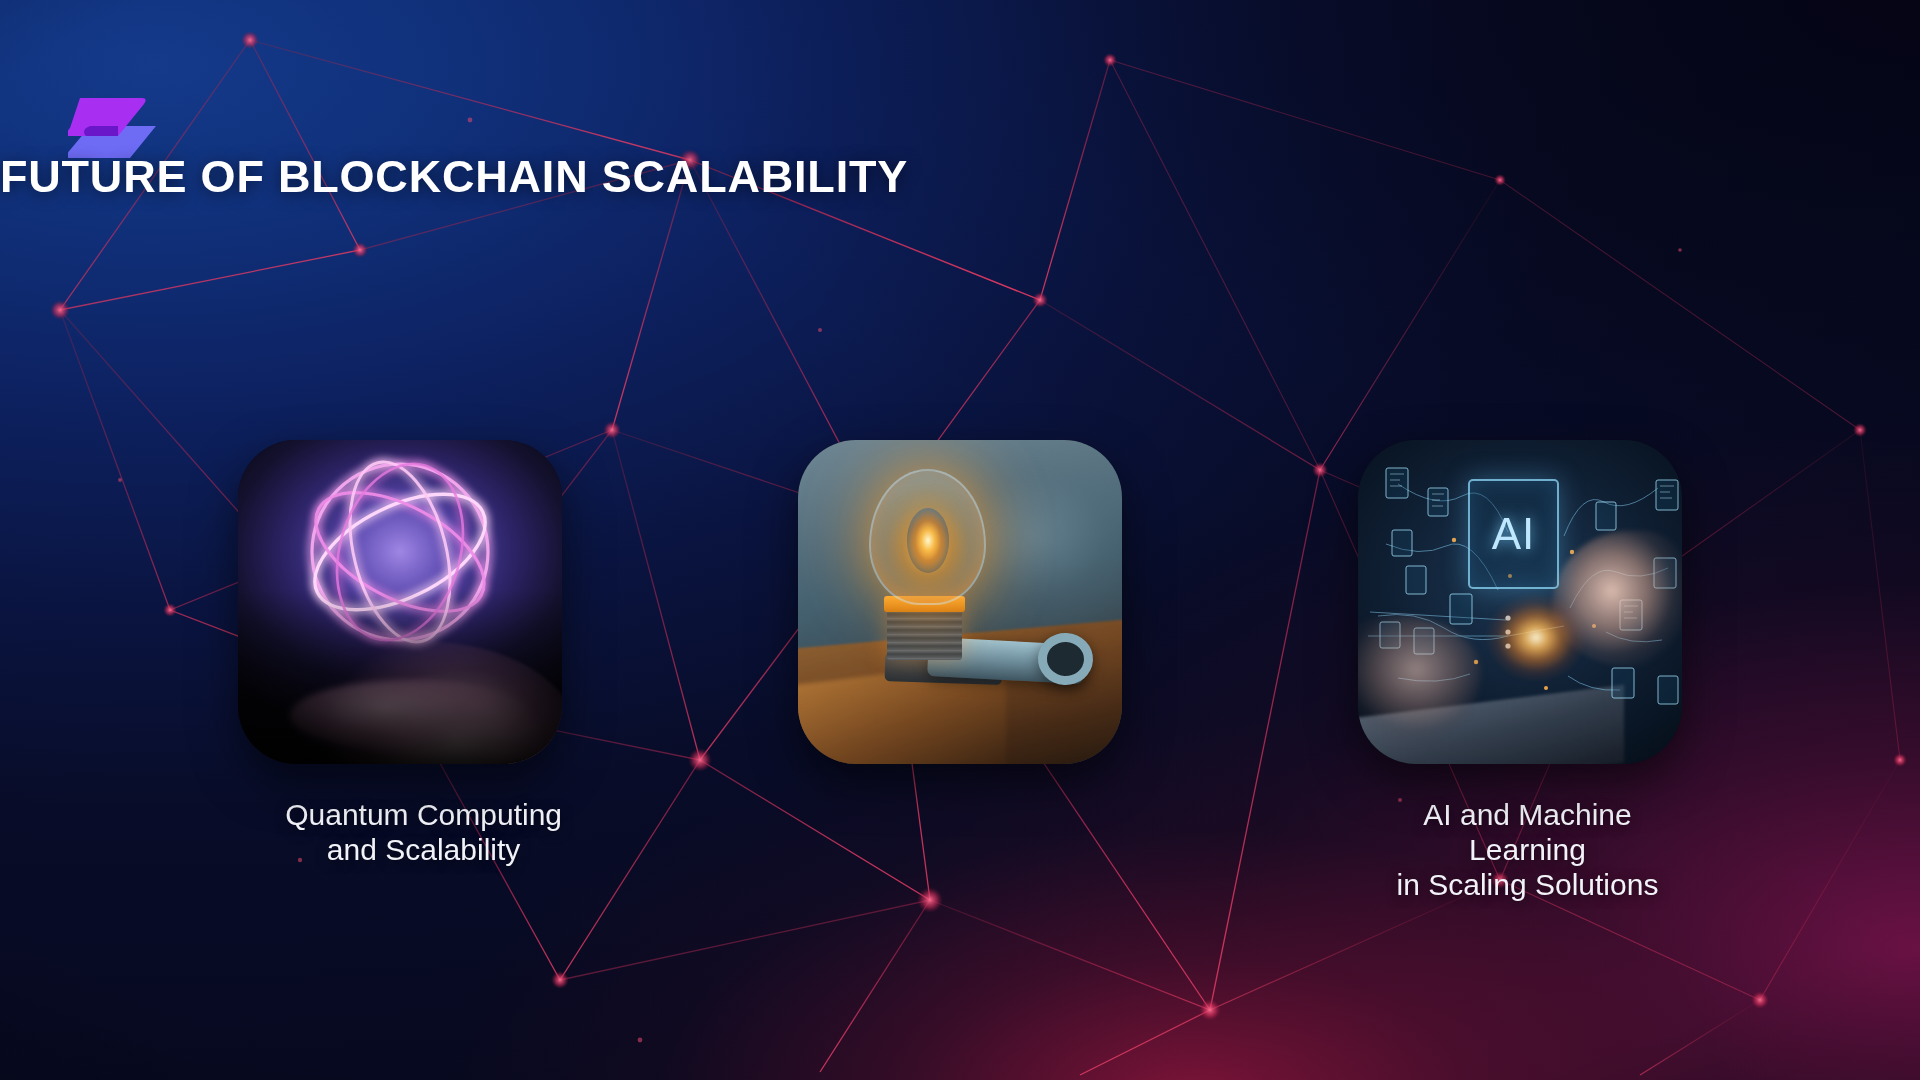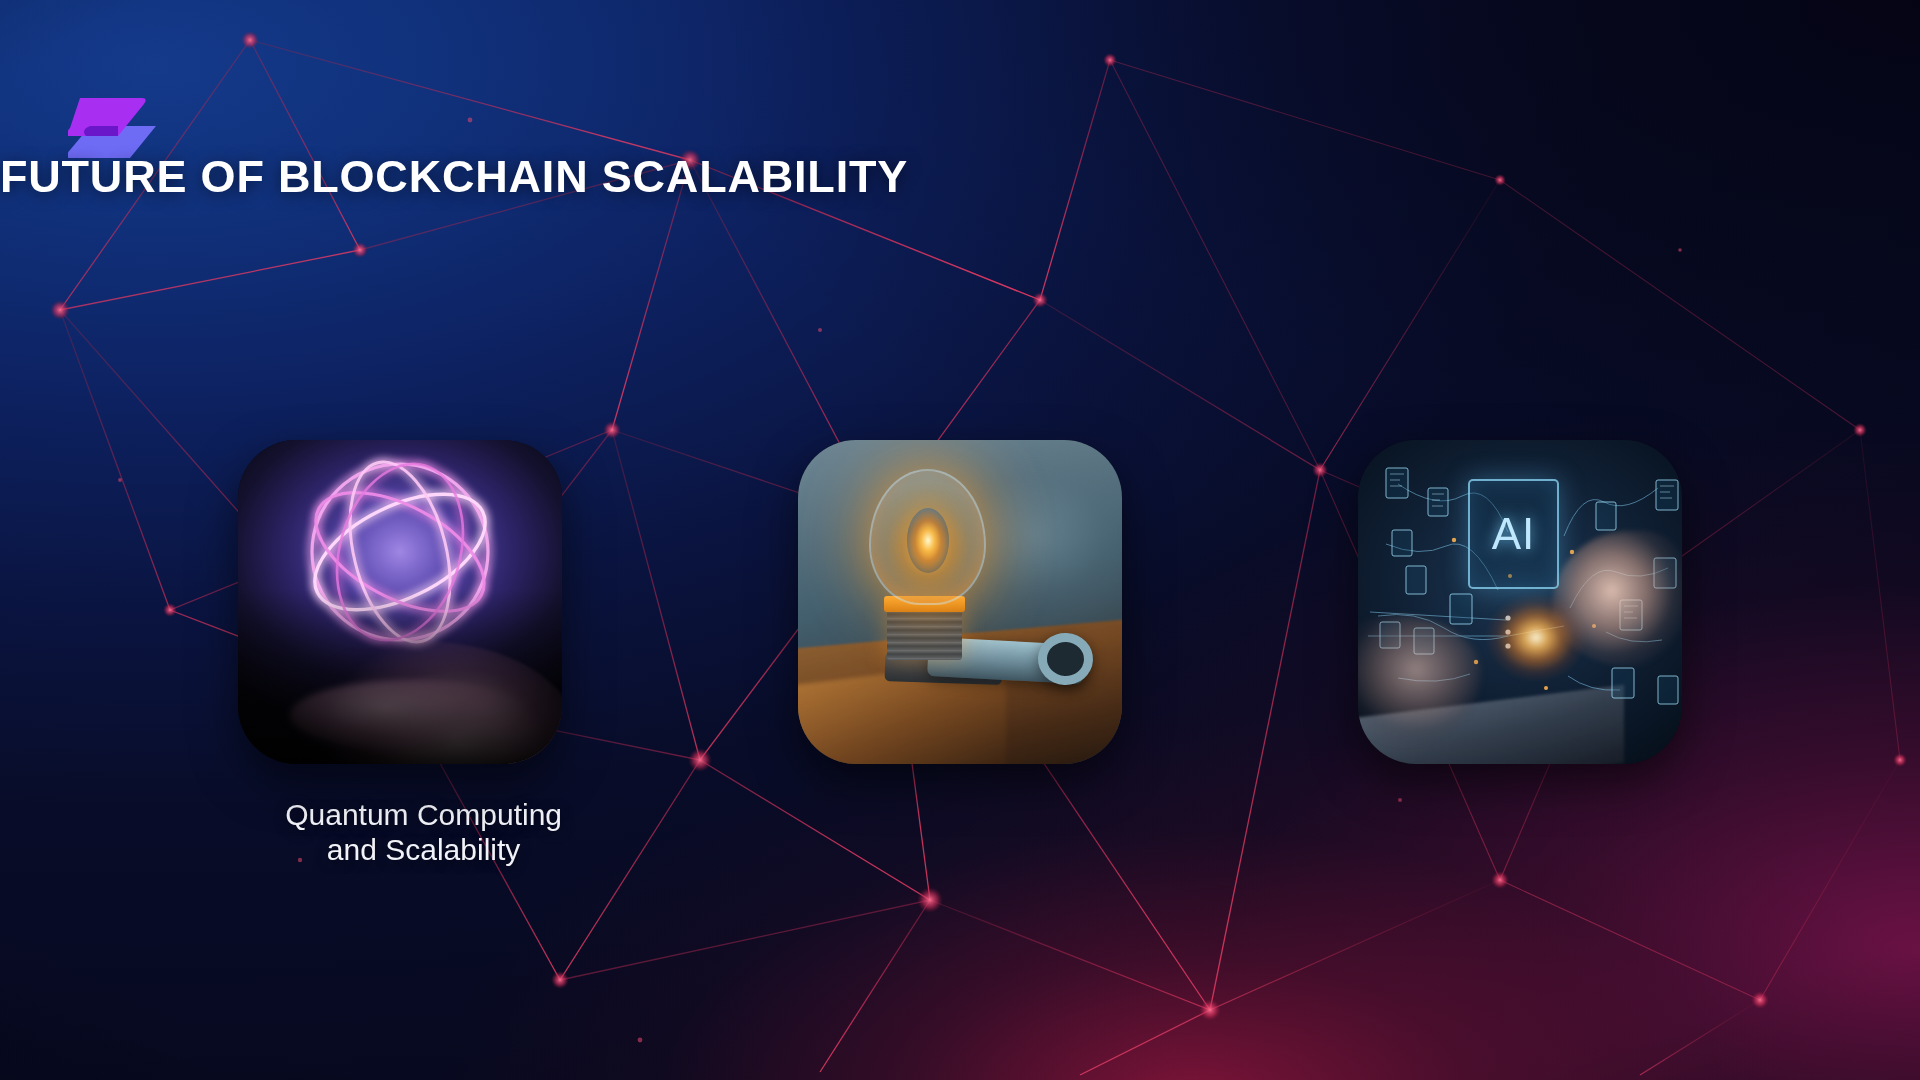--- a/index.html
+++ b/index.html
@@ -495,16 +495,18 @@
               </g>
             </svg>
           </div>
           <div class="a-hand-l"></div>
           <div class="a-hand-r"></div>
           <div class="a-chip"></div>
           <div class="a-chip-label">AI</div>
           <div class="a-glow"></div>
         </div>
       </div>
+      <div class="caption">AI and Machine Learning
+in Scaling Solutions</div>
     </div>
 
   </div>
 </div>
 
 </body></html>

